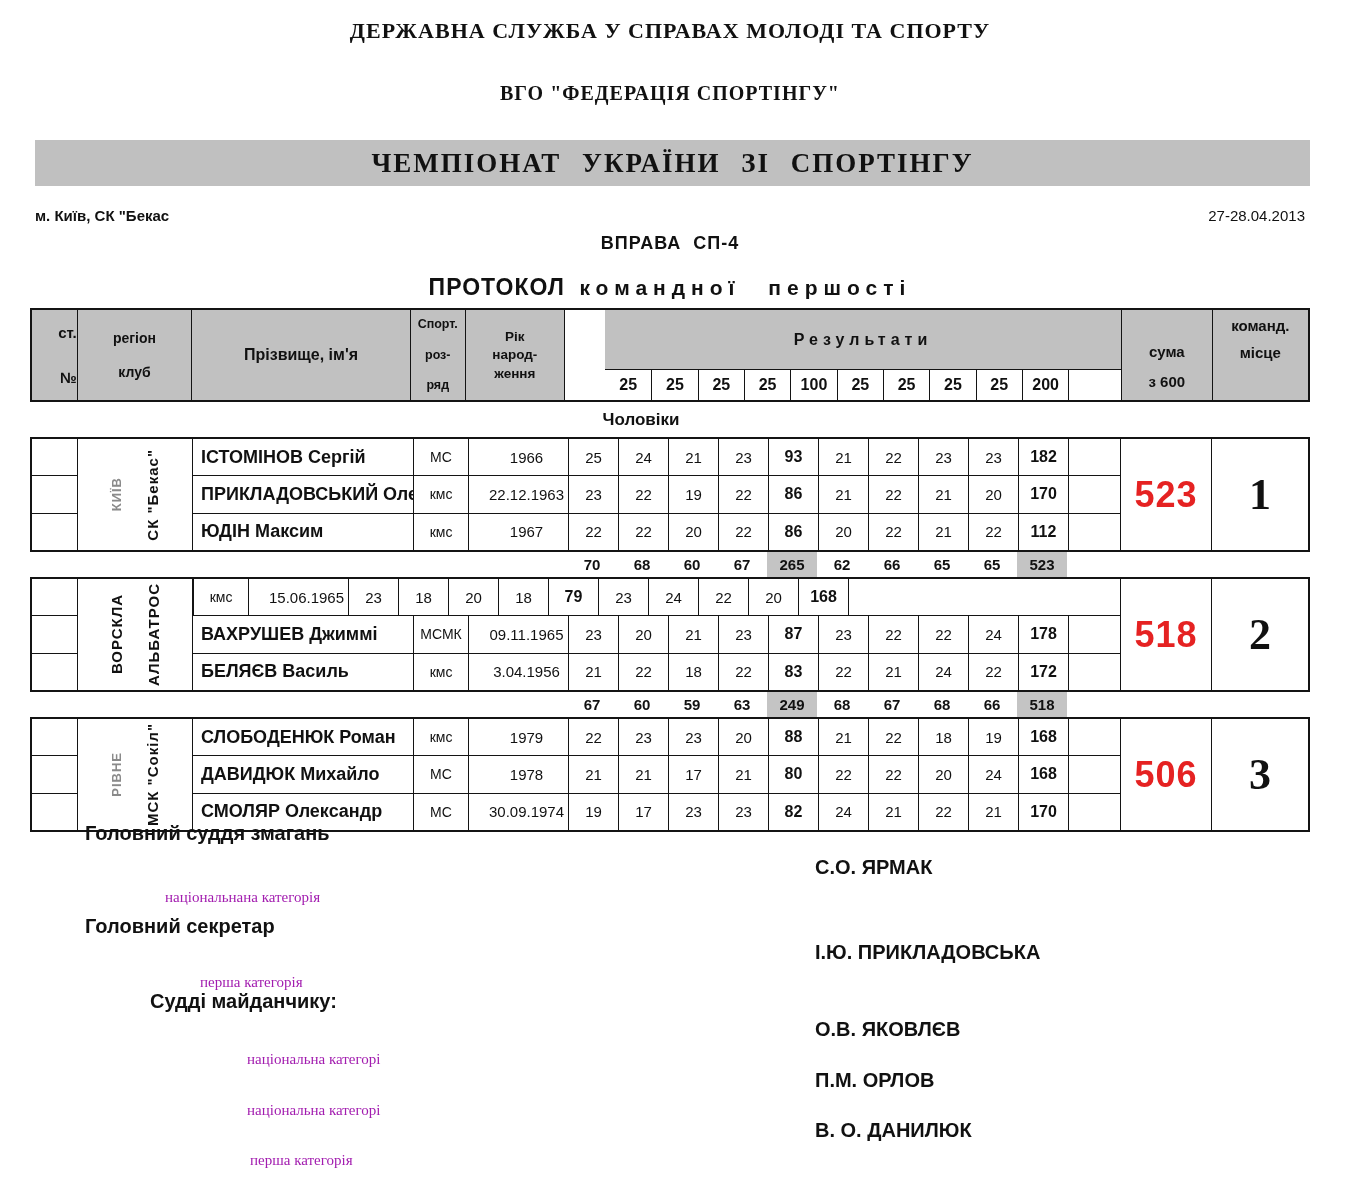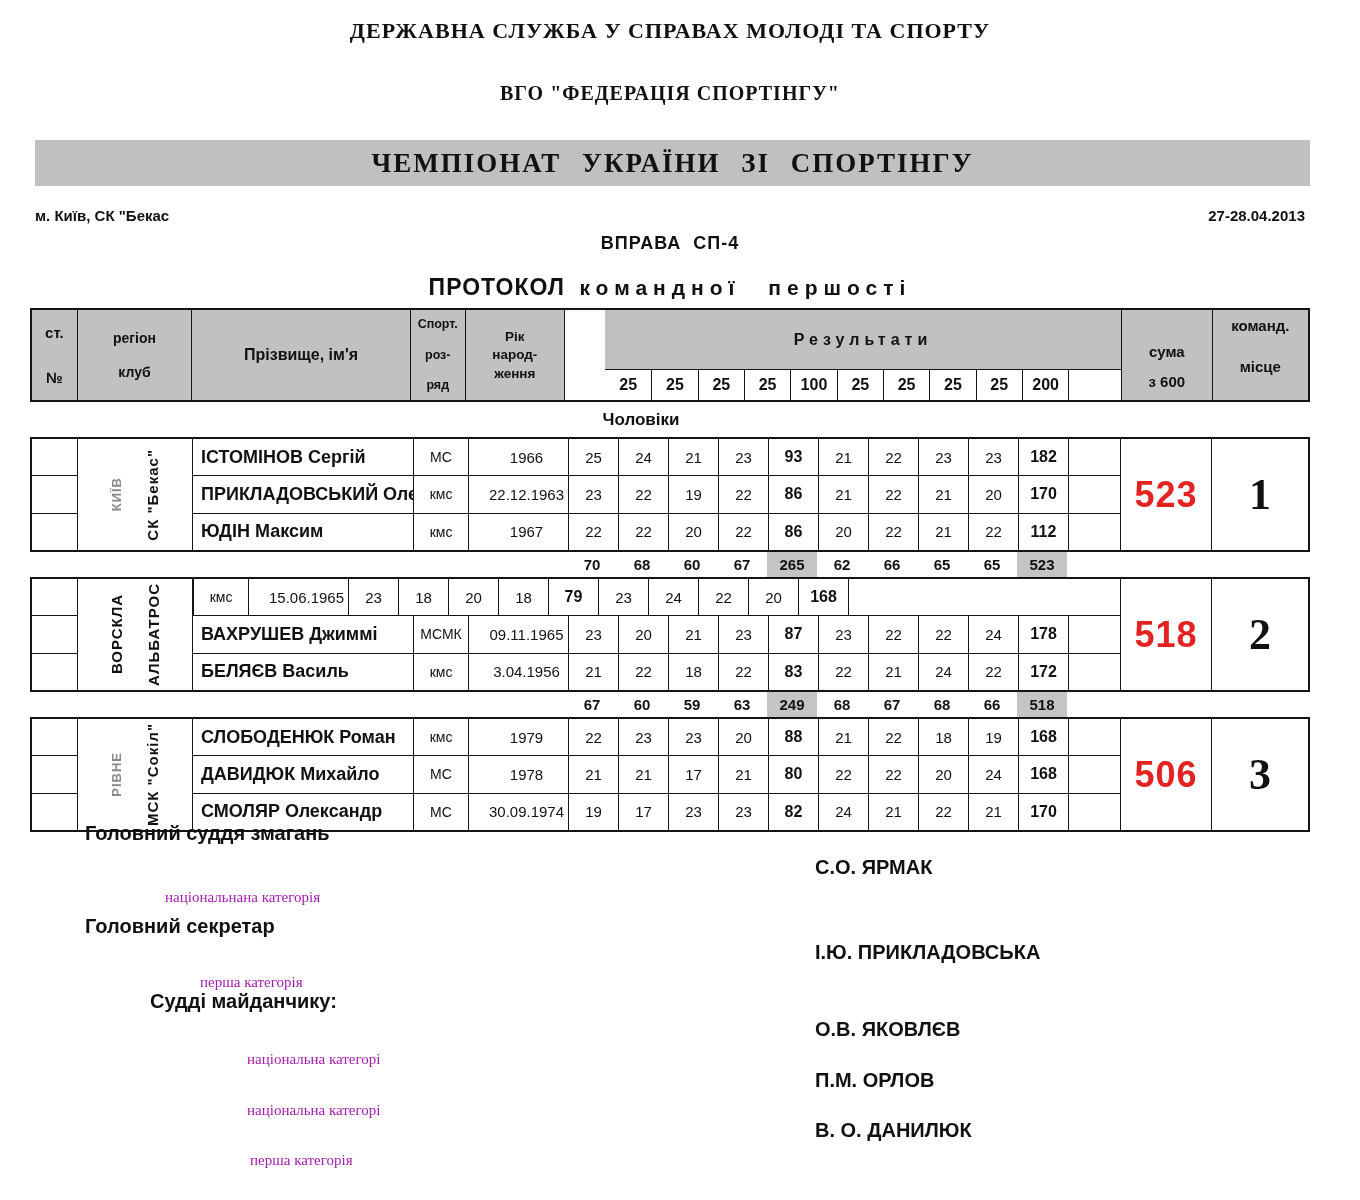--- a/index.html
+++ b/index.html
@@ -12,50 +12,50 @@
   .ctr { left:0; width:1340px; text-align:center; }
   .serif { font-family:"Liberation Serif", serif; }
 
   #org1 { top:18px; font-weight:bold; font-size:22px; letter-spacing:1px; }
   #org2 { top:82px; font-weight:bold; font-size:20px; letter-spacing:1px; }
   #band { top:140px; left:35px; width:1275px; height:46px; background:#c0c0c0;
           display:flex; align-items:center; justify-content:center; }
   #band .t { font-family:"Liberation Serif", serif; font-weight:bold; font-size:27px;
              letter-spacing:2px; word-spacing:12px; }
   #loc  { top:207px; left:35px; font-weight:bold; font-size:15px; white-space:nowrap; }
-  #date { top:207px; right:55px; font-weight:bold; font-size:15px; }
+  #date { top:207px; right:55px; font-weight:normal; font-size:15px; }
   #exercise { top:233px; font-weight:bold; font-size:18px; letter-spacing:1px; word-spacing:6px; }
   #protocol { top:274px; font-weight:bold; }
   #protocol .p1 { font-size:23px; letter-spacing:1px; }
   #protocol .p2 { font-size:21px; letter-spacing:6px; word-spacing:16px; margin-left:10px; }
 
   
   #tbl { left:30px; top:308px; width:1280px; }
 
   .bl { border-left:1.5px solid #141414; }
 
   .thead { display:flex; height:94px; border:2px solid #141414; background:#fff; }
   .hc { background:#c1c1c1; display:flex; flex-direction:column; align-items:center;
         justify-content:center; font-weight:bold; font-size:15px; line-height:1.15; }
-  .h-st { width:45px; gap:28px; }
+  .h-st { width:45px; gap:28px;align-items:flex-end; }
   .h-rc { width:115px; gap:18px; font-size:14px; }
   .h-nm { width:220px; font-size:16px; }
   .h-rk { width:55px; font-size:12.5px; gap:16px;text-align:center; }
   .h-yr { width:100px; font-size:13.5px; gap:3px; }
   .results { width:557px; display:flex; flex-direction:column;padding-left:40px; }
   .resbanner { height:60px; background:#c1c1c1; border-bottom:1.5px solid #141414;
                display:flex; align-items:center; justify-content:center;
                font-weight:bold; font-size:16px; letter-spacing:5px; }
   .ressub { flex:1; display:flex; background:#fff; }
   .rh { width:50px; display:flex; align-items:center; justify-content:center;
         font-weight:bold; font-size:16px; }
   .rh + .rh { border-left:1.5px solid #141414; }
   .rhe { width:57px; border-left:1.5px solid #141414; }
   .h-sum { width:91px; justify-content:flex-end; padding-bottom:10px; gap:13px; }
-  .h-pl  { width:97px; justify-content:flex-start; padding-top:7px; gap:24px; }
+  .h-pl  { width:97px; justify-content:flex-start; padding-top:7px; gap:10px; }
 
   .section { height:35px; display:flex; align-items:center; justify-content:center;
              font-weight:bold; font-size:17px; padding-right:58px; }
 
   .tblock { display:flex; height:115px; border:2px solid #141414; background:#fff; }
   .tleft { width:45px; display:flex; flex-direction:column; }
   .lc { flex:1; }
   .lc + .lc { border-top:1.5px solid #141414; }
   .tregion { width:115px; display:flex; align-items:center; justify-content:center; gap:20px; }
   .vtext { writing-mode:vertical-rl; transform:rotate(180deg); font-weight:bold;

